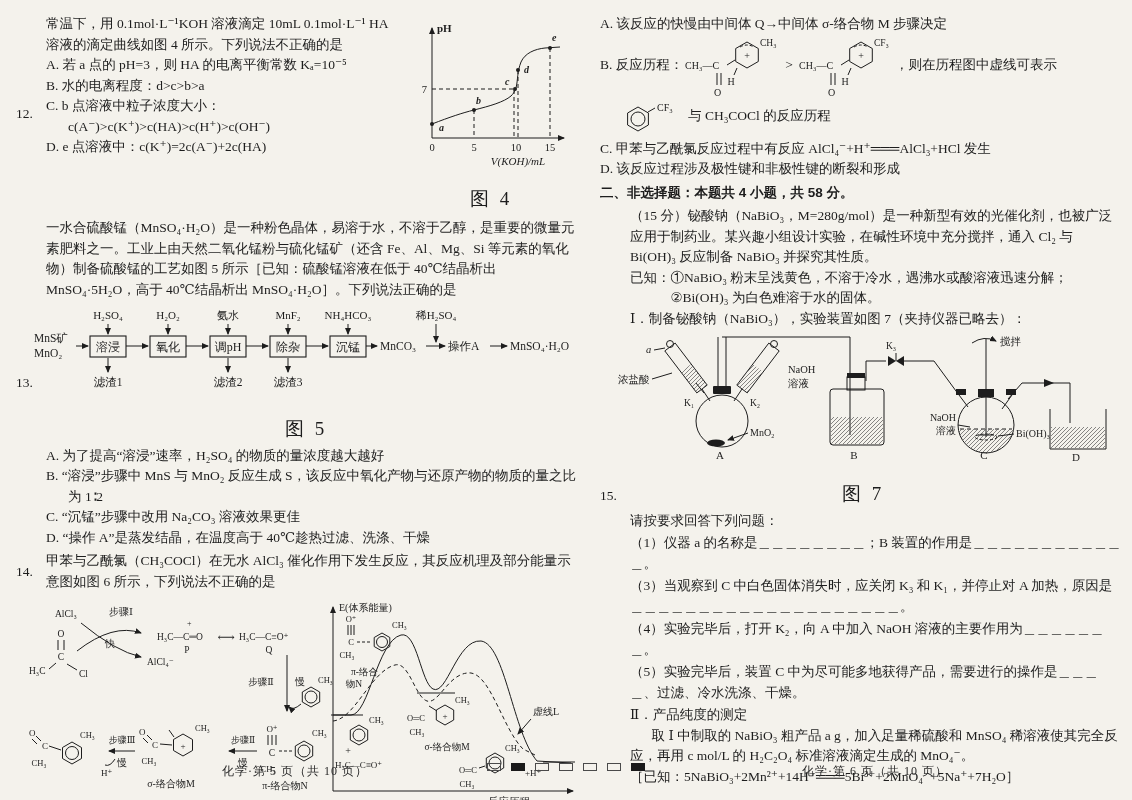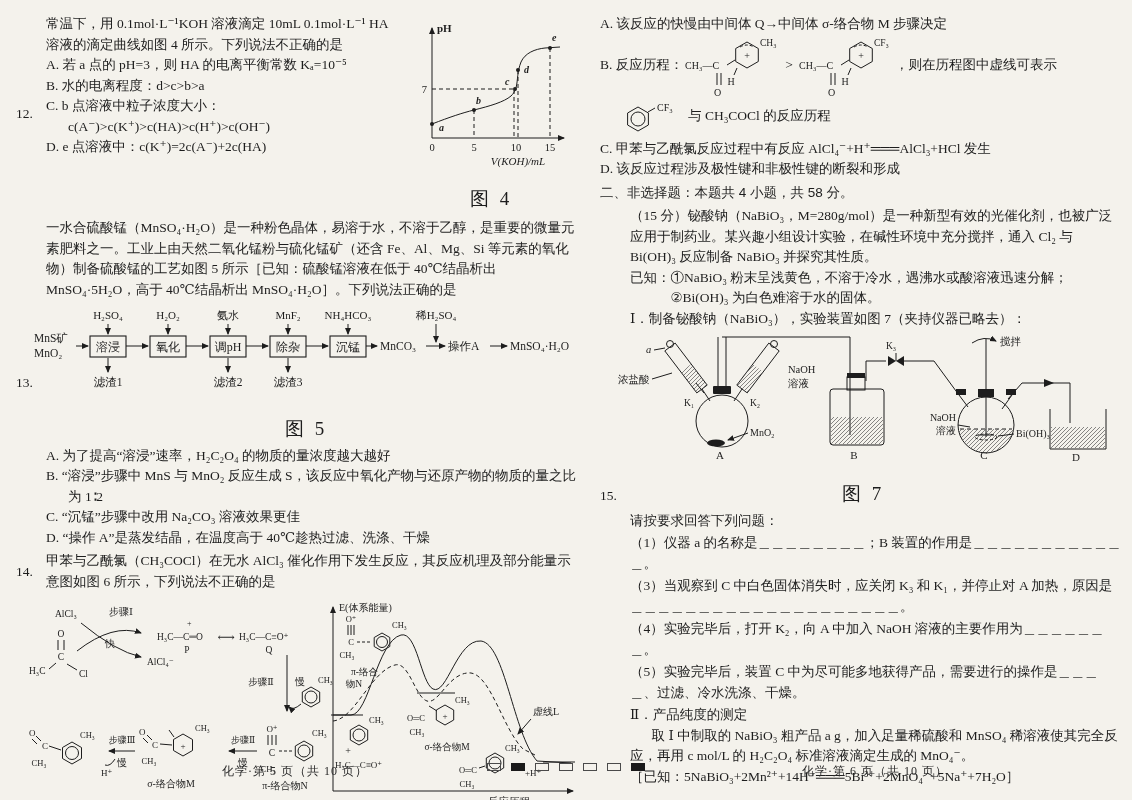--- a/index.html
+++ b/index.html
@@ -6,21 +6,21 @@
   html,body{width:1132px;height:800px}
   body{background:#e9e7e1;font-family:"Liberation Serif","DejaVu Serif",serif}
   .sheet{position:relative;width:1132px;height:800px;background:#f4f2ec;color:#1d1d1d;overflow:hidden}
   .col{position:absolute;top:14px;font-size:13.5px;line-height:1.52}
   .col-left{left:16px;width:564px}
   .col-right{left:600px;width:522px}
   .q{display:flex;align-items:center;margin-bottom:3px}
   .qnum{flex:0 0 30px}
   .qbody{flex:1;min-width:0}
   .opt{padding-left:22px;text-indent:-22px}
-  .sec{font-family:"Liberation Sans","DejaVu Sans",sans-serif;font-weight:400;margin:3px 0 3px 0}
+  .sec{font-family:"Liberation Sans","DejaVu Sans",sans-serif;font-weight:700;margin:3px 0 3px 0}
   .bold{font-weight:400}
   .fig{text-align:center}
   .figcap{font-size:19px;letter-spacing:3px;margin-top:10px}
   .fig4-block{float:right;width:178px;margin:0 0 2px 6px}
   .fig5wrap{margin:2px 0 2px -14px}
   .fig6wrap{margin:0 0 0 2px}
   .fig7wrap{margin:2px 0 2px -26px}
   .optb-row{display:flex;align-items:center}
   .optb-row2{display:flex;align-items:center;padding-left:22px;margin-bottom:2px}
   .q15-item{margin:2px 0}
@@ -149,21 +149,21 @@
             <text x="404" y="17" font-size="11" text-anchor="middle">稀H₂SO₄</text>
             <text x="348" y="48" font-size="11.5">MnCO₃</text>
             <text x="416" y="48" font-size="11.5">操作A</text>
             <text x="478" y="48" font-size="11.5">MnSO₄·H₂O</text>
             <text x="76" y="84" font-size="11.5" text-anchor="middle">滤渣1</text>
             <text x="196" y="84" font-size="11.5" text-anchor="middle">滤渣2</text>
             <text x="256" y="84" font-size="11.5" text-anchor="middle">滤渣3</text>
           </svg>
           <div class="figcap">图 5</div>
         </div>
-        <div class="opt">A. 为了提高“溶浸”速率，H₂C₂O₄ 的物质的量浓度越大越好</div>
+        <div class="opt">A. 为了提高“溶浸”速率，H₂SO₄ 的物质的量浓度越大越好</div>
         <div class="opt">B. “溶浸”步骤中 MnS 与 MnO₂ 反应生成 S，该反应中氧化产物与还原产物的物质的量之比为 1∶2</div>
         <div class="opt">C. “沉锰”步骤中改用 Na₂CO₃ 溶液效果更佳</div>
         <div class="opt">D. “操作 A”是蒸发结晶，在温度高于 40℃趁热过滤、洗涤、干燥</div>
       </div>
     </div>
 
     <div class="q">
       <div class="qnum">14.</div>
       <div class="qbody">
         <div>甲苯与乙酰氯（CH₃COCl）在无水 AlCl₃ 催化作用下发生反应，其反应机理及部分能量示意图如图 6 所示，下列说法不正确的是</div>

